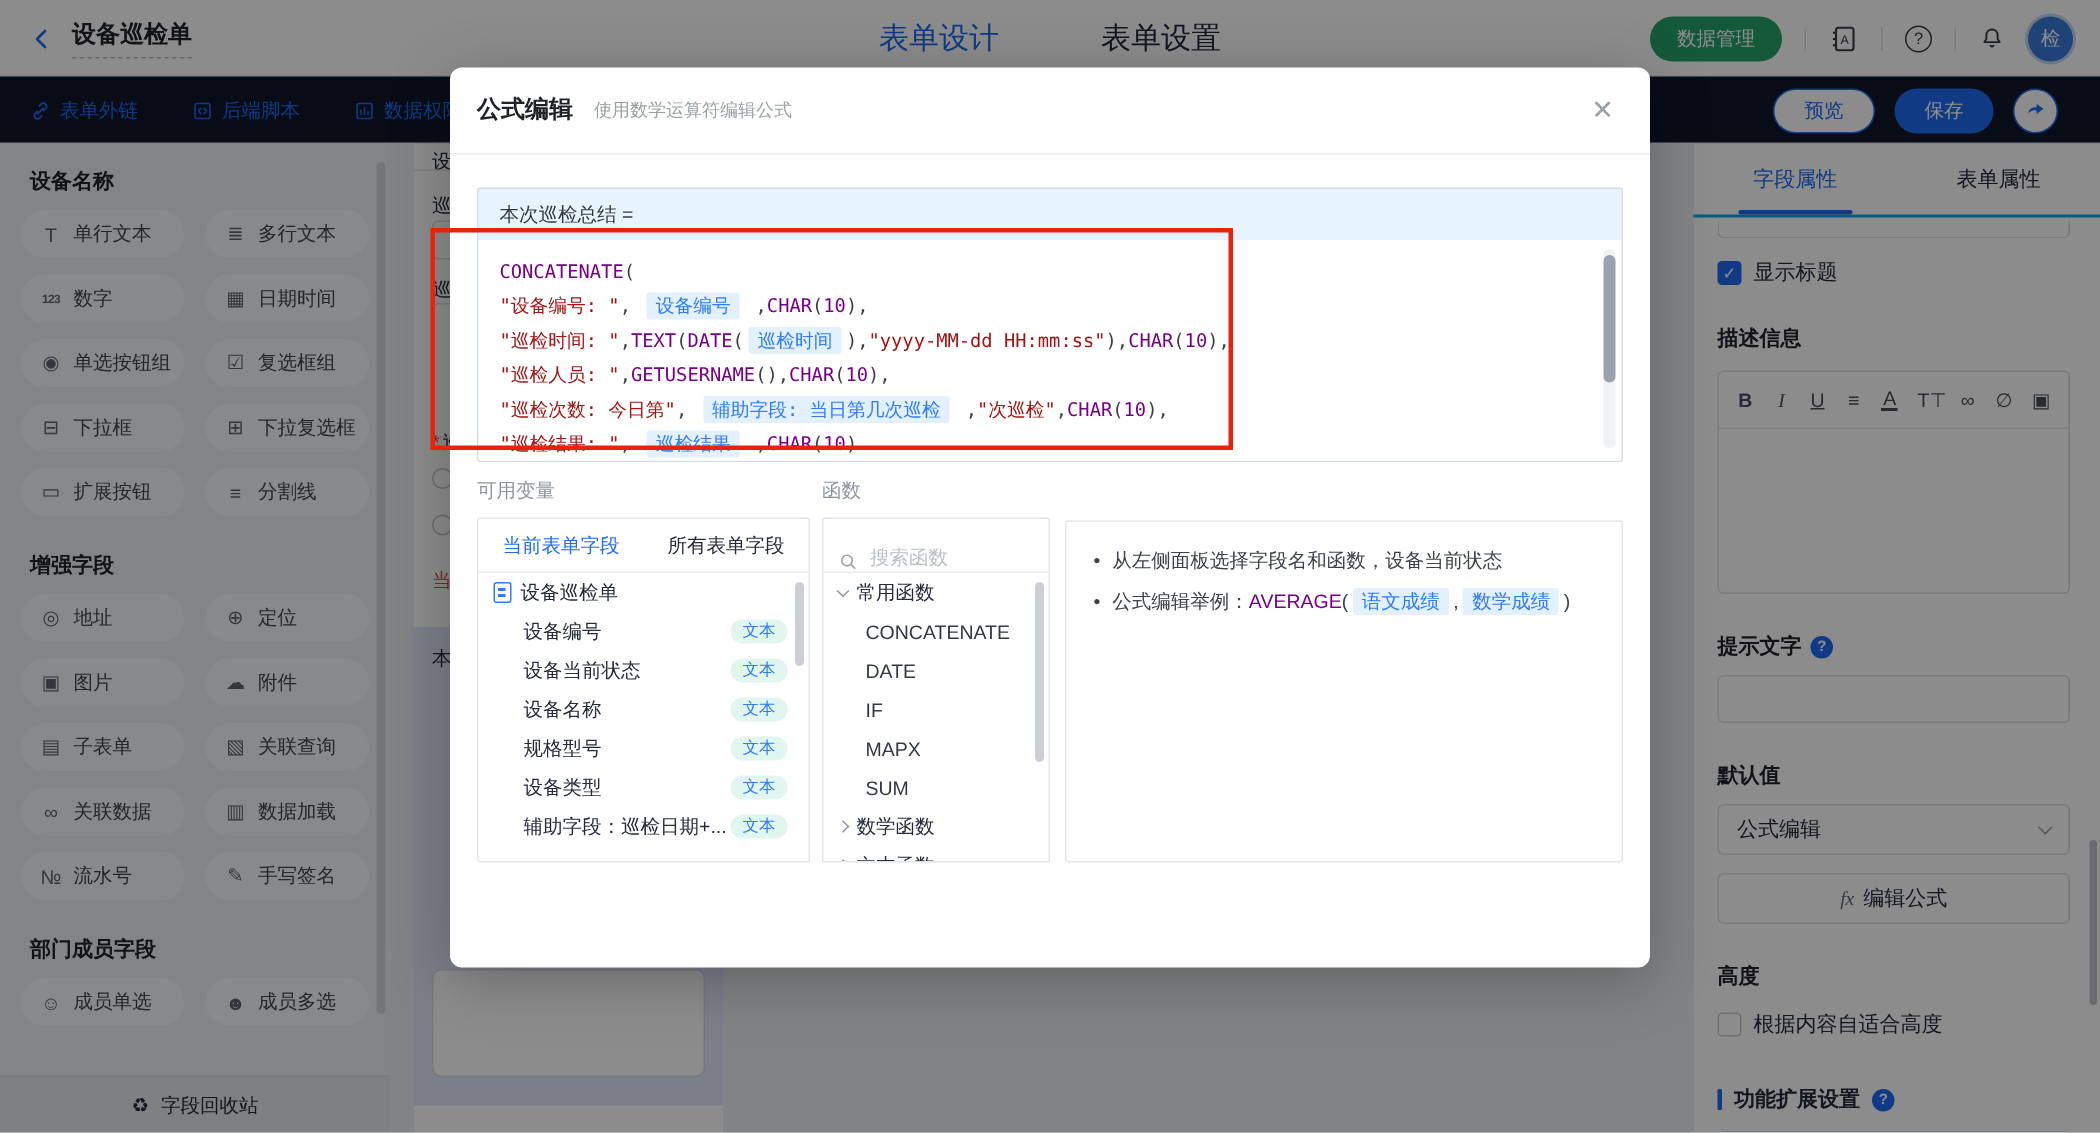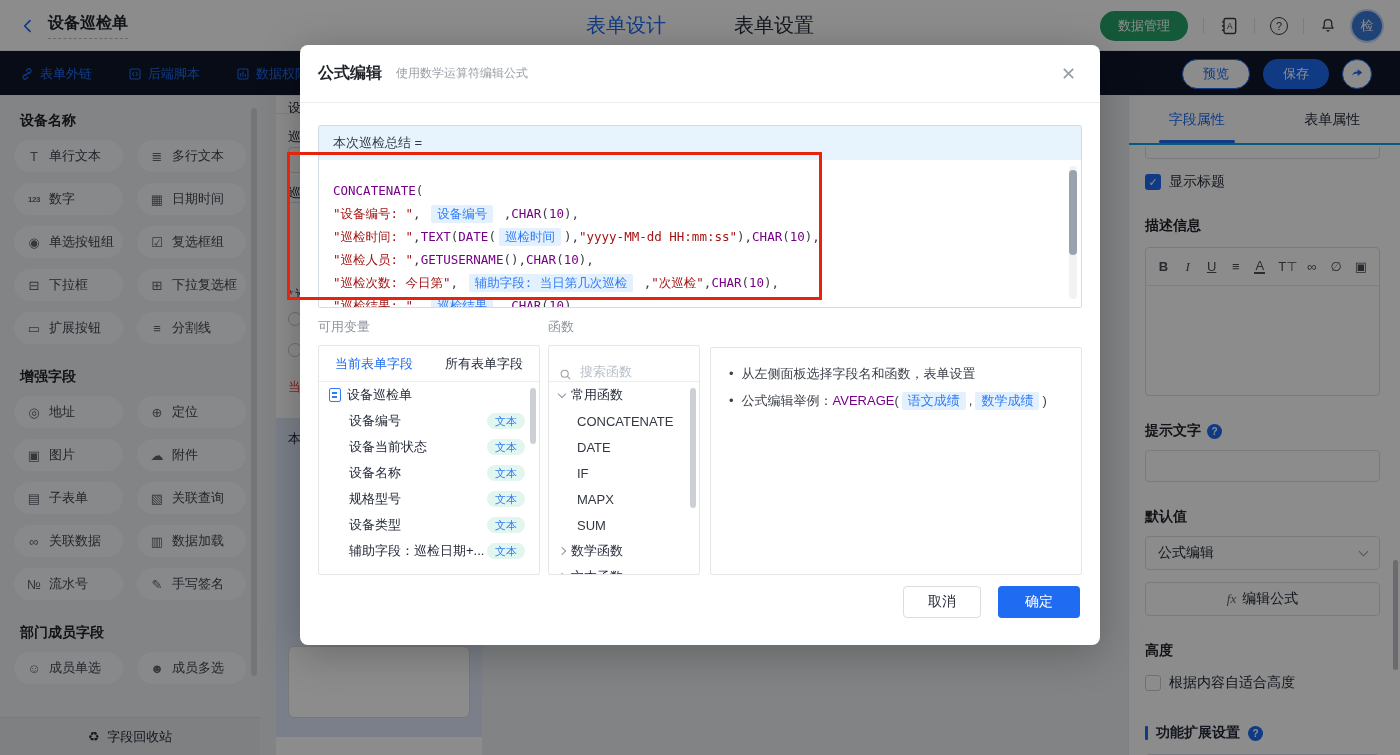--- a/index.html
+++ b/index.html
@@ -88,21 +88,21 @@
   
   .overlay { position:absolute; inset:0; background:rgba(0,0,0,0.45); z-index:40; }
   .modal { position:absolute; left:300px; top:45px; width:800px; height:600px; background:#fff; border-radius:8px; z-index:50; box-shadow:0 8px 40px rgba(0,0,0,.25); }
   .md-hdr { position:relative; height:58px; border-bottom:1px solid #ebedf0; display:flex; align-items:center; padding:0 18px; gap:14px; }
   .md-title { font-size:16px; font-weight:bold; color:#1f2329; }
   .md-sub { font-size:12px; color:#9aa0a6; }
   .md-close { position:absolute; right:24px; top:18px; font-size:18px; color:#9aa0a6; cursor:pointer; }
 
   .editor { position:absolute; left:18px; top:80px; width:764px; height:183px; border:1px solid #d3dce6; border-radius:2px; overflow:hidden; }
   .ed-head { height:34px; background:#e8f4fd; display:flex; align-items:center; padding:0 14px; font-size:13px; color:#333842; }
-  .ed-body { position:relative; height:149px; background:#fff; padding:19px 24px 0 14px; overflow:hidden;
+  .ed-body { position:relative; height:149px; background:#fff; padding:9px 24px 0 14px; overflow:hidden;
              font-family:"DejaVu Sans Mono",monospace; font-size:12.5px; }
   .code-line { height:23px; line-height:23px; white-space:nowrap; }
   .tok-fn { color:#770088; } .tok-str { color:#a31515; } .tok-p { color:#3c4149; } .tok-num { color:#770088; }
   .chip { display:inline-block; background:#e3f0fe; color:#2f7cf6; border-radius:2px; padding:0 6px; margin:0 3px; line-height:18px; }
   .ed-track { position:absolute; right:4px; top:40px; bottom:8px; width:8px; background:#f0f2f4; border-radius:4px; }
   .ed-thumb { position:absolute; right:4px; top:44px; width:8px; height:85px; background:#9aa3ad; border-radius:4px; }
 
   .sec-label { position:absolute; top:273px; font-size:13px; color:#8f959e; }
   .md-box { position:absolute; top:300px; height:230px; border:1px solid #e3e5e9; border-radius:2px; background:#fff; overflow:hidden; }
   .var-tabs { height:36px; border-bottom:1px solid #ebedf0; display:flex; }
@@ -487,29 +487,25 @@
             <span class="chev closed"></span>
             <span>文本函数</span>
           </div>
         </div>
       <div class="box-thumb" style="top:42px;height:120px"></div>
     </div>
 
     <div class="md-box tips" style="left:410px;width:372px;top:302px;height:228px">
       <div class="tip-line">
           <span class="dot">•</span>
-          <span>从左侧面板选择字段名和函数，表单设置</span>
+          <span>从左侧面板选择字段名和函数，设备当前状态</span>
         </div>
       <div class="tip-line">
           <span class="dot">•</span>
           <span id="tip2"><span>公式编辑举例：</span><span class="tok-fn">AVERAGE</span><span class="tok-p">(</span><span class="chip">语文成绩</span><span class="tok-p">,</span><span class="chip">数学成绩</span><span class="tok-p">)</span></span>
         </div>
     </div>
 
-    <div class="md-footer">
-      <span class="btn-cancel">取消</span>
-      <span class="btn-ok">确定</span>
-    </div>
   </div>
 
   <div class="annotation"></div>
 
 </div>
 
 </body></html>

